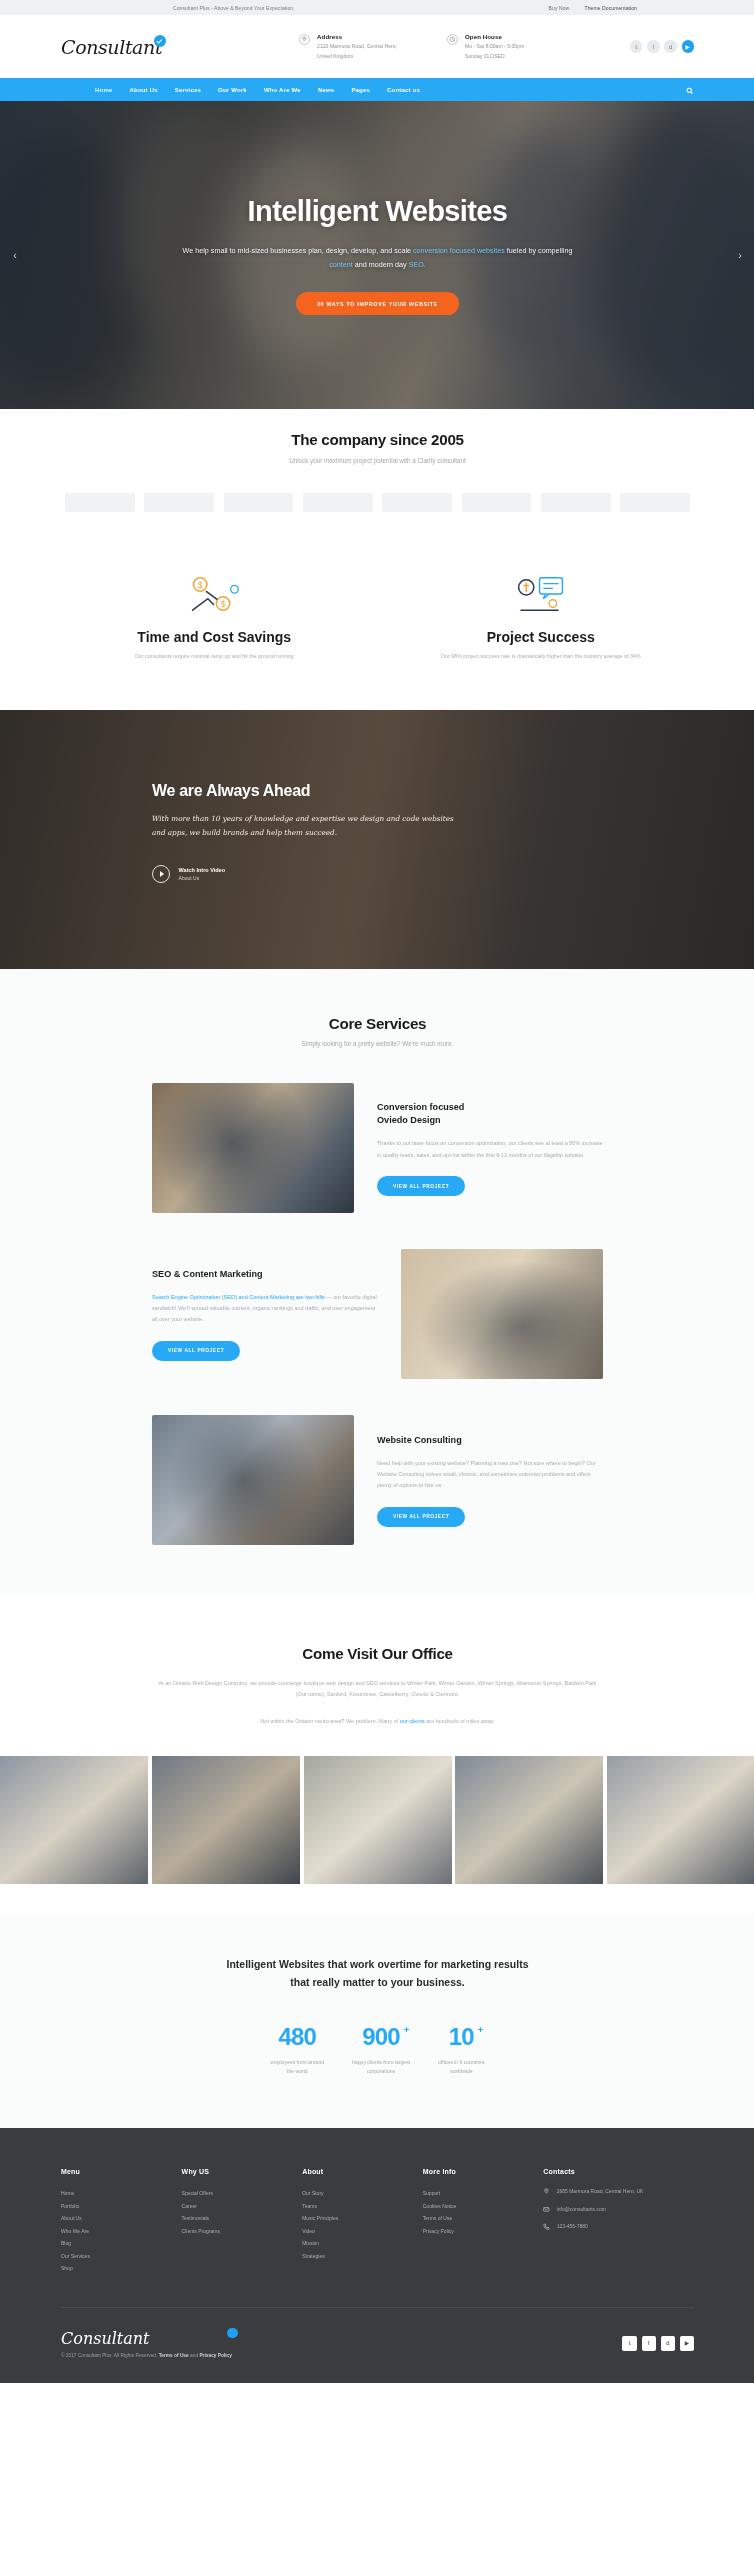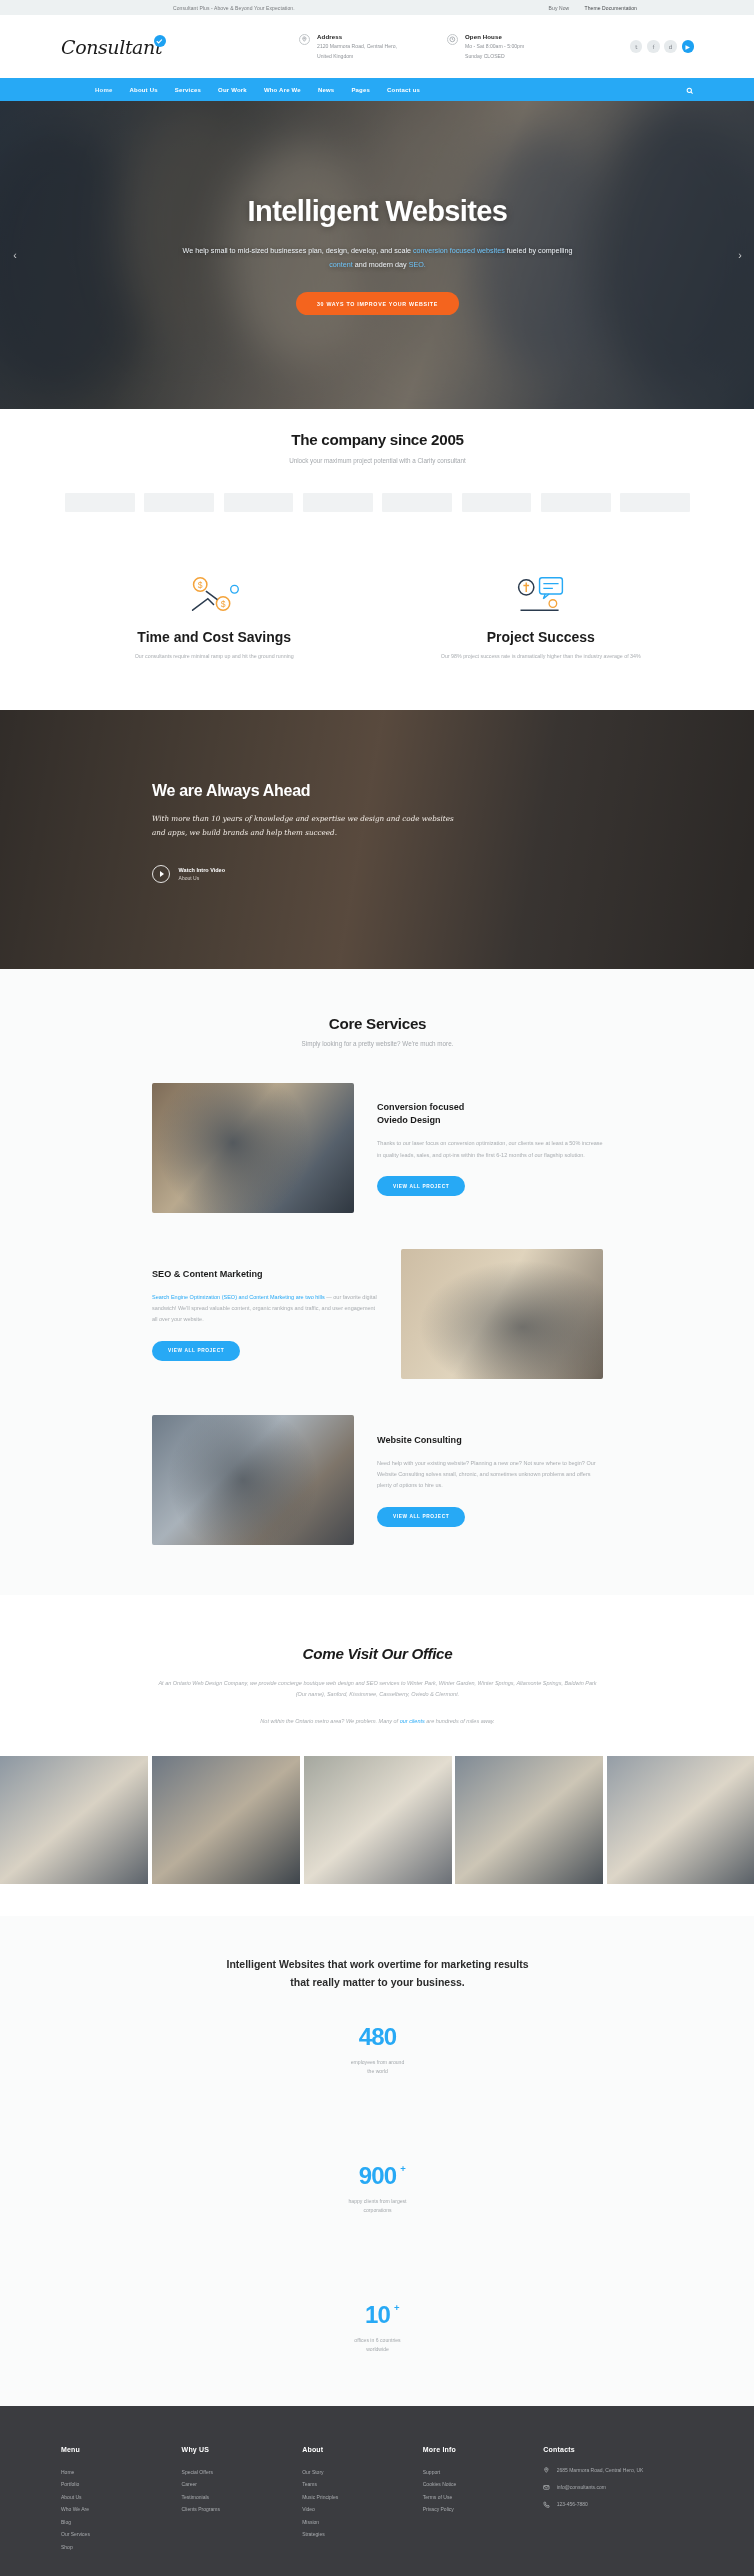--- a/index.html
+++ b/index.html
@@ -156,36 +156,36 @@
   .svc-txt h3 { font-size:9.1px; font-weight:bold; color:#1b1b1b; line-height:1.5; }
   .svc-txt p { font-size:5.5px; color:#a9adb1; line-height:2.05; margin-top:10.5px; }
   .svc-txt p .lnk { color:#27a9f5; }
   .btn-blue {
     margin-top:15.2px; background:#27a9f5; color:#fff; border:none;
     padding:7.6px 16px; border-radius:11.4px; font-size:4.8px; font-weight:bold;
     letter-spacing:0.6px; cursor:pointer;
   }
 
   
-  .office { background:#fff; padding:50px 0 32px;font-style:italic; }
+  .office { background:#fff; padding:50px 0 32px; }
   .office p.body {
     text-align:center; font-size:5.5px; color:#a9adb1; line-height:2.1;
     max-width:448px; margin:15.2px auto 0;
   }
   .office p.body .lnk { color:#27a9f5; }
   .gallery { display:flex; gap:3.8px; margin-top:29px; }
   .gcell { flex:1; height:128px; position:relative; overflow:hidden; }
 
   
   .stats { background:#fafbfb; padding:40px 0 51px; }
   .stats h2 {
     text-align:center; font-size:10.5px; color:#2b2b2b; font-weight:bold;
     line-height:1.65; max-width:419px; margin:0 auto;
   }
-  .stat-row { display:flex; justify-content:center; gap:85px; margin-top:32px;flex-direction:column; }
+  .stat-row { display:flex; justify-content:center; gap:28px; margin-top:32px; }
   .stat { text-align:center; }
   .stat .num {
     font-size:24px; color:#27a9f5; font-weight:bold; letter-spacing:-0.8px;
     position:relative; display:inline-block;
   }
   .stat .num sup { font-size:9.5px; position:absolute; top:1px; right:-8.6px; }
   .stat .lbl { font-size:5.1px; color:#a4a8ac; line-height:1.9; margin-top:6.7px; }
 
   
   .footer { background:#3b3c40; padding:40px 61px 0; }

